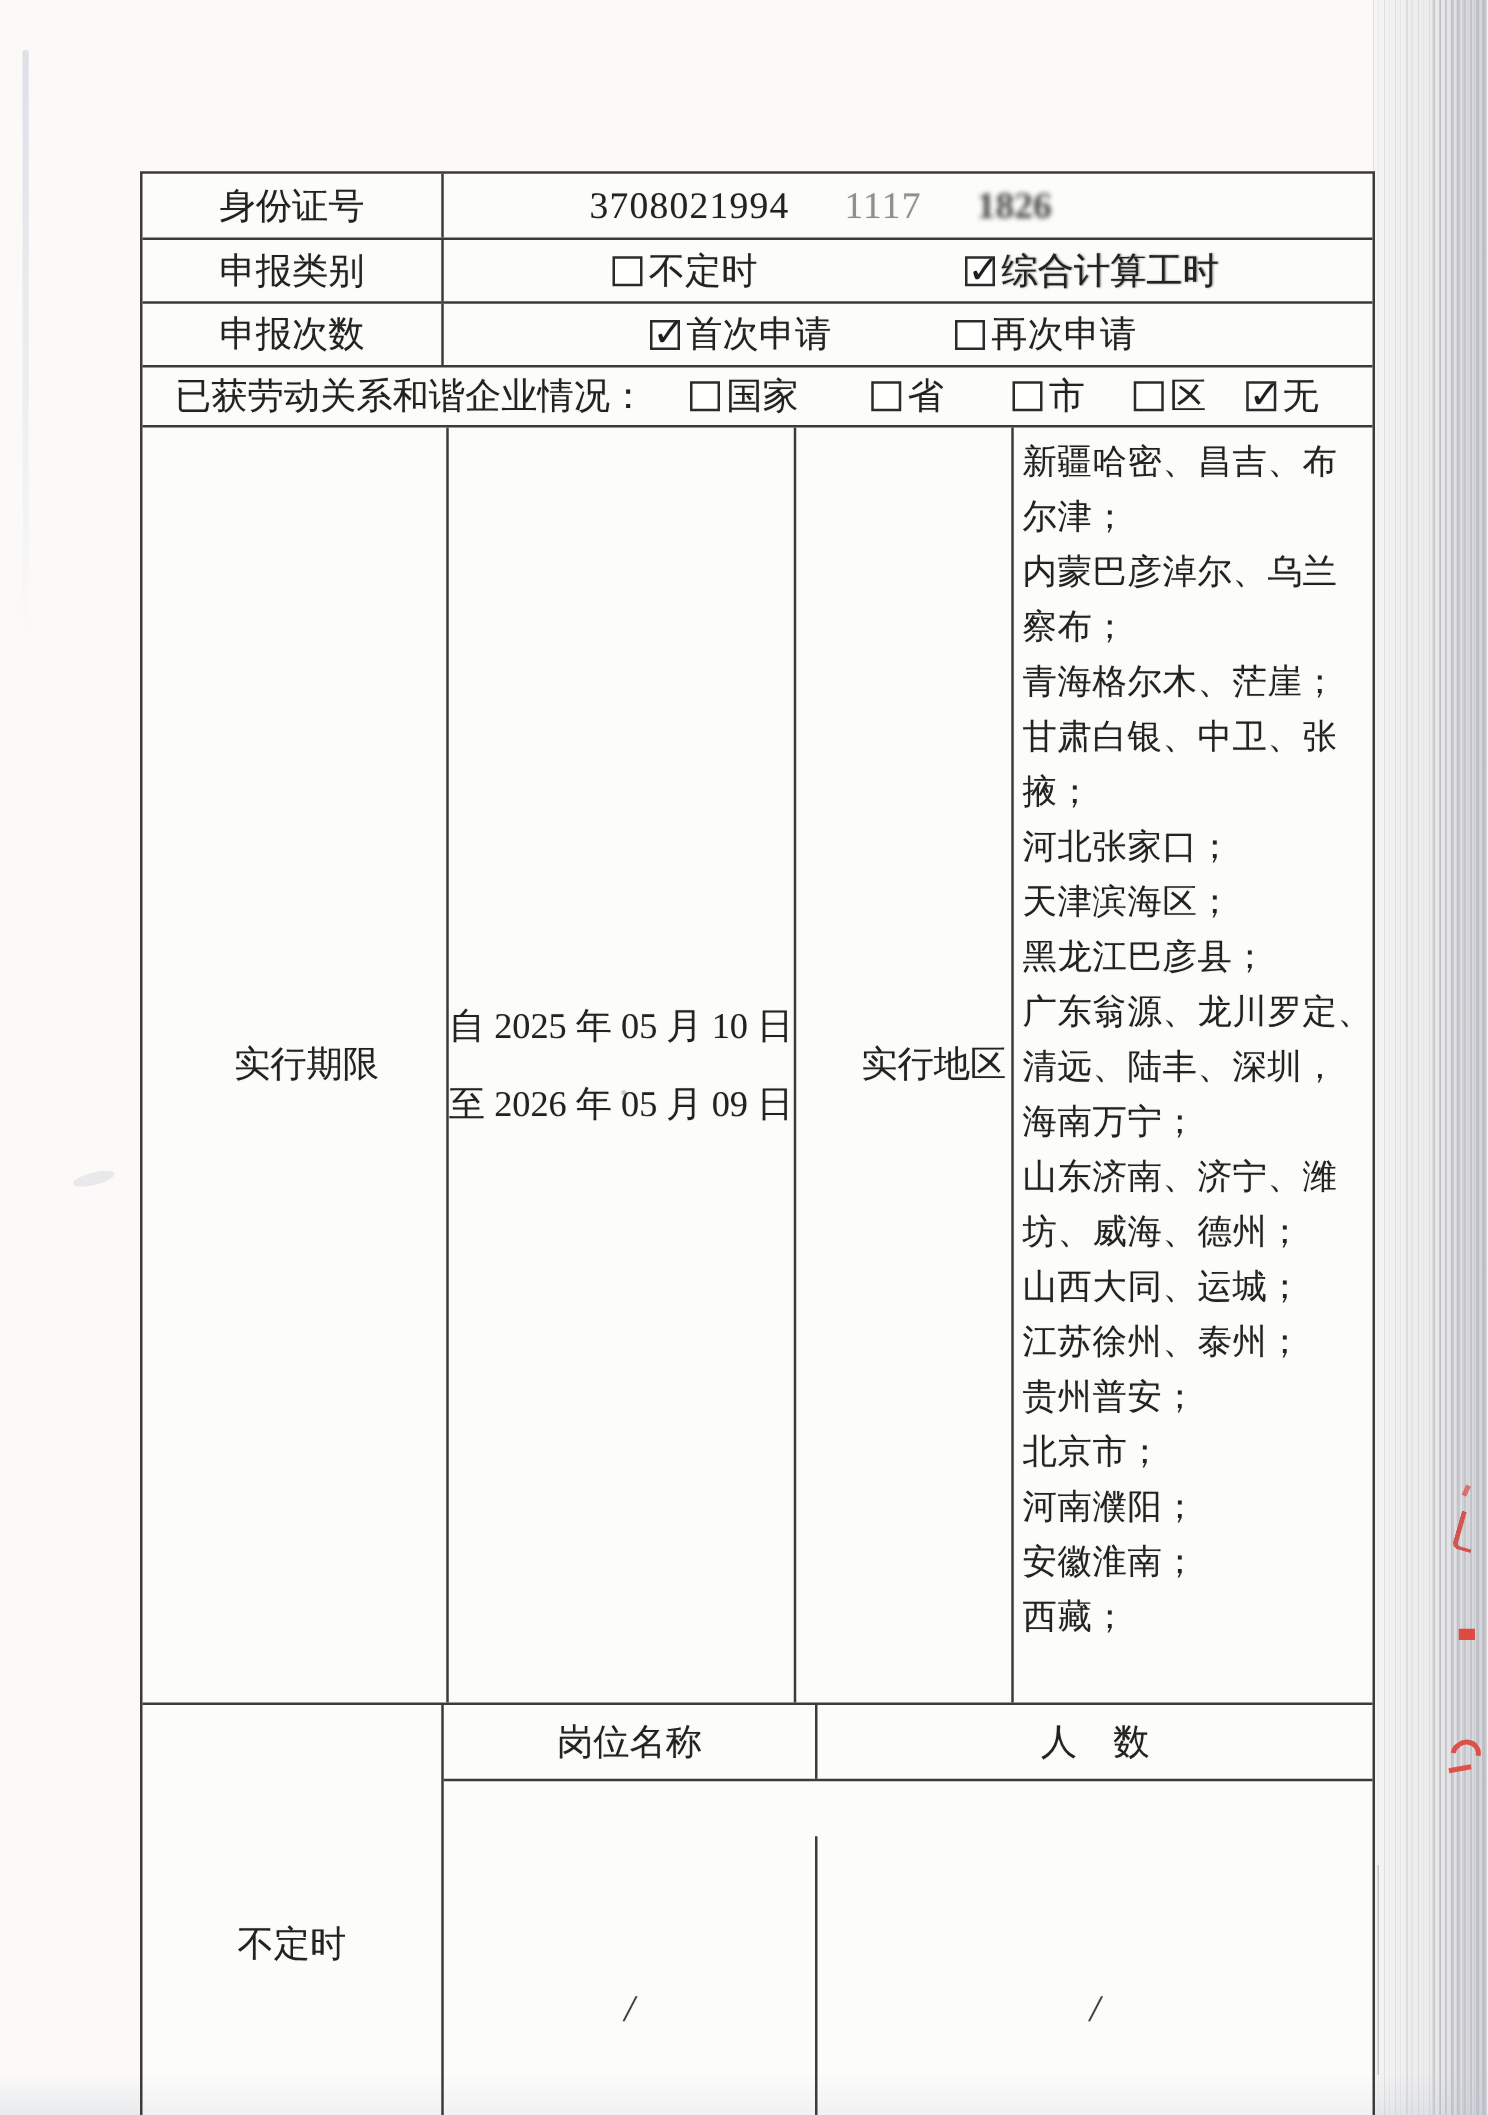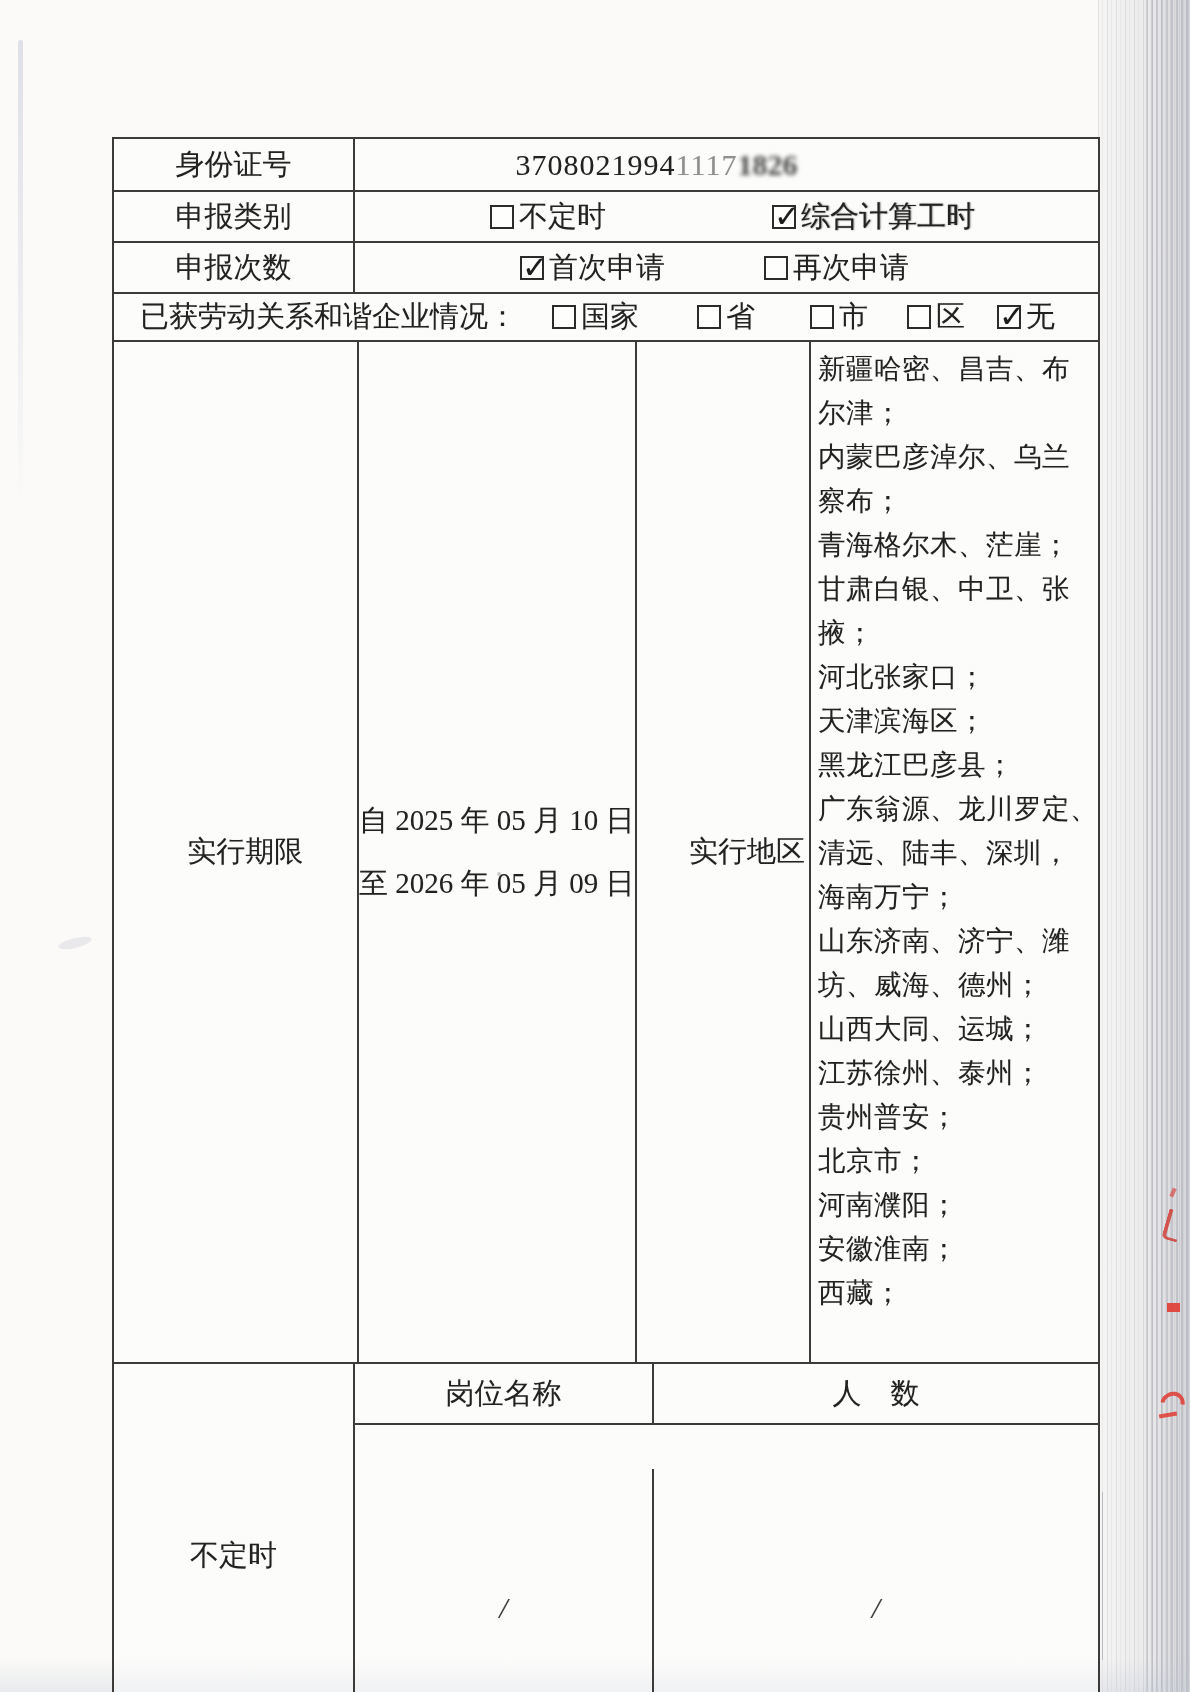--- a/index.html
+++ b/index.html
@@ -63,21 +63,21 @@
   .lab{width:241px;justify-content:center;}
   .val{flex:1;position:relative;}
   .center{justify-content:center;}
   .r1{height:53px;}
   .r2{height:51px;}
   .r3{height:51px;}
   .r4{height:48px;align-items:center;}
   .r5{height:1022px;}
   .rb{flex:1;border-bottom:none;}
   
-  .idwrap{display:flex;align-items:center;transform:translateX(-70px);font-size:30px;letter-spacing:1px;}
+  .idwrap{display:flex;align-items:center;transform:translateX(-70px);font-size:30px;letter-spacing:1px;gap:44px;}
   .id-faint{color:#8f8f8f;filter:blur(0.5px);}
   .id-smudge{color:#4a4a4a;filter:blur(2.1px);font-weight:bold;letter-spacing:0;}
   
   .opt{position:absolute;display:flex;align-items:center;top:50%;transform:translateY(-50%);white-space:nowrap;}
   .cbox{display:inline-block;width:24px;height:24px;border:2px solid #2b2b2b;box-sizing:border-box;margin-right:5px;position:relative;background:rgba(255,255,255,.5);flex:0 0 auto;}
   .cbox.checked::after{
     content:"\2713";position:absolute;left:0px;top:-9px;font-size:31px;font-weight:bold;color:#1d1d1d;
     font-family:"DejaVu Sans",sans-serif;
   }
   .smudge{text-shadow:1px 0 1.5px rgba(45,45,45,.55),0 0 1px rgba(70,70,70,.3);}

